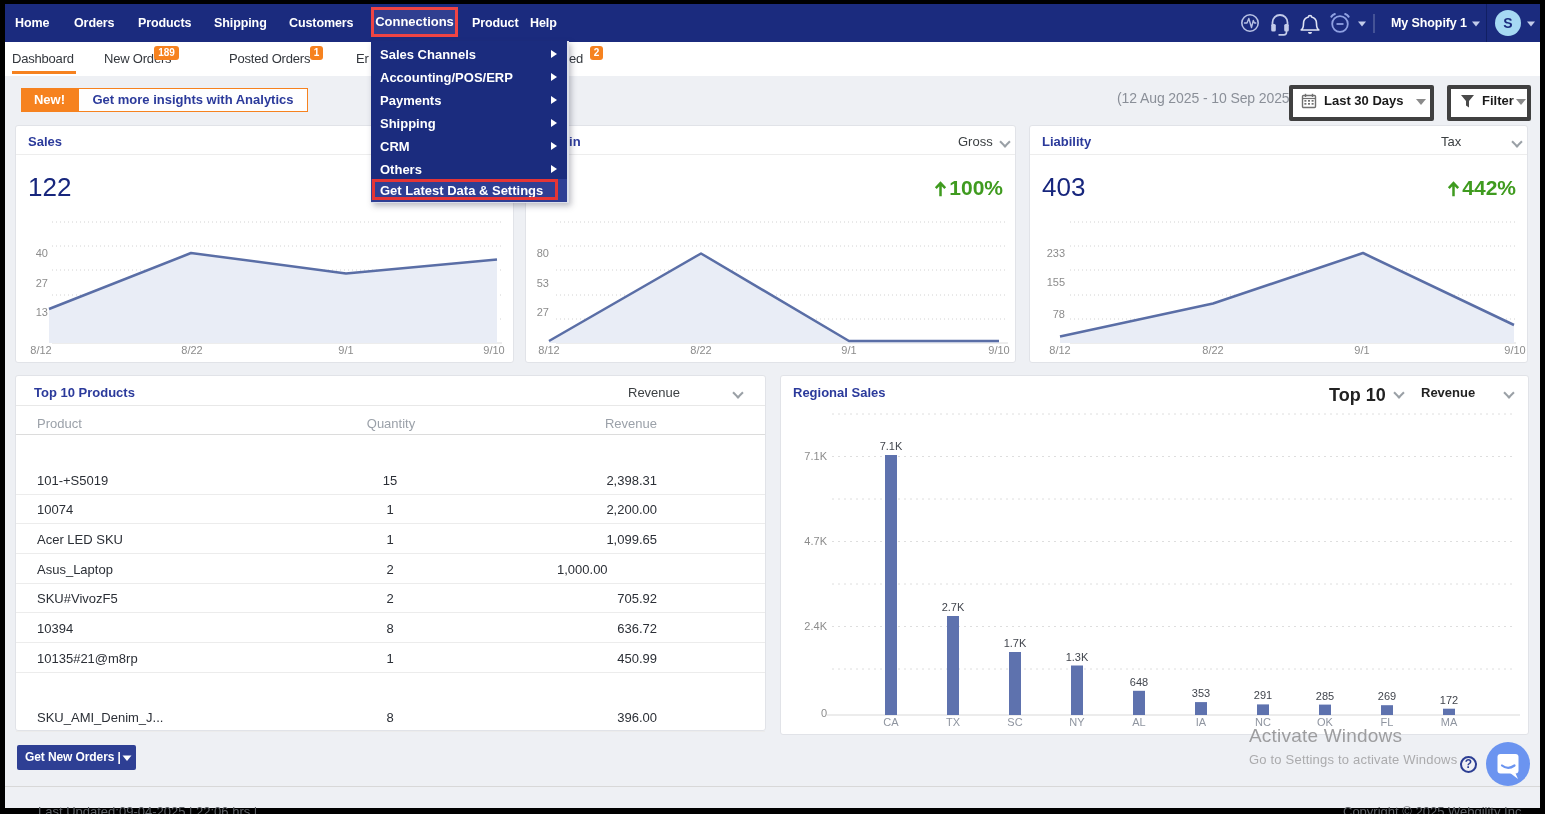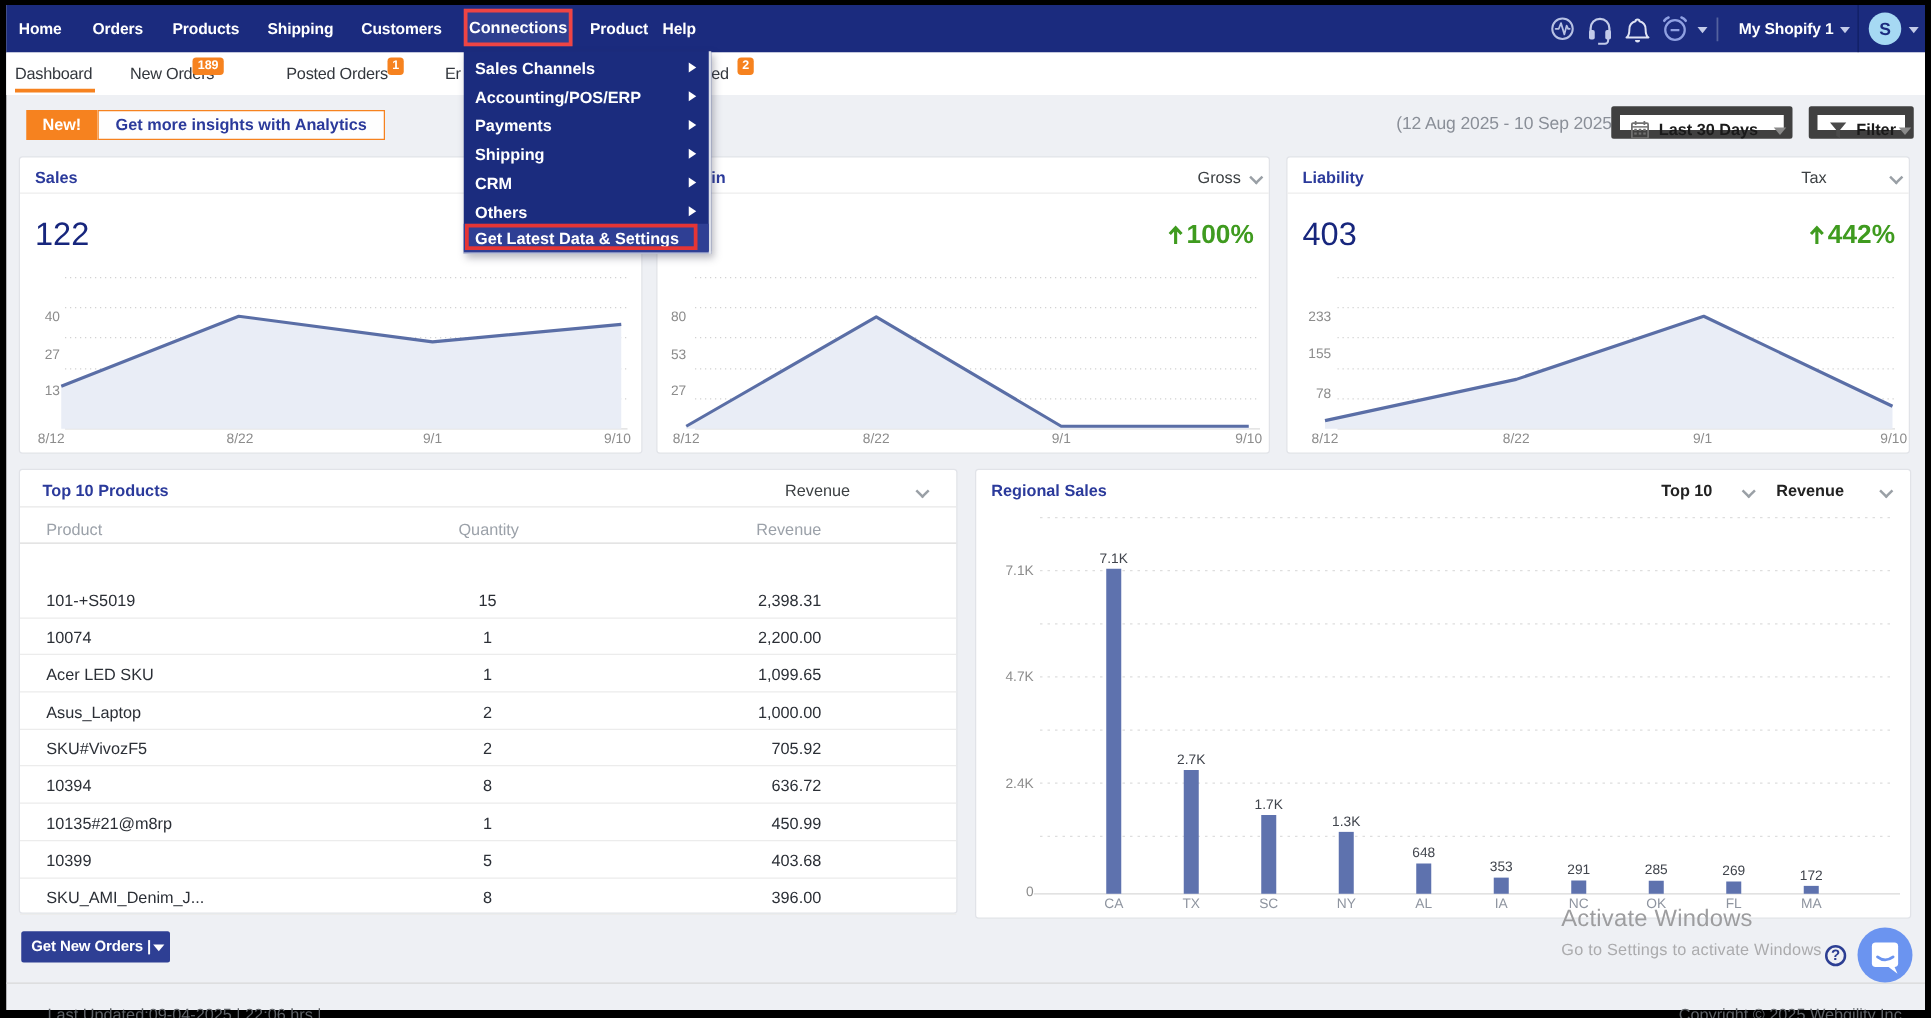--- a/index.html
+++ b/index.html
@@ -23,21 +23,21 @@
   font-size:10px; font-weight:bold; border-radius:3px; text-align:center; line-height:14px; }
 #dashline { position:absolute; left:12px; top:71px; width:64px; height:3px; background:#f6821f; }
 
 #newbtn { position:absolute; left:21px; top:88px; width:57px; height:24px; background:#f6821f;
   color:#fff; font-size:13px; font-weight:bold; text-align:center; line-height:24px; }
 #anabtn { position:absolute; left:78px; top:88px; width:230px; height:24px; background:#fefefe;
   border:1px solid #f6821f; color:#2b3a9b; font-size:13px; font-weight:bold;
   text-align:center; line-height:22px; }
 
 #daterange { position:absolute; left:1117px; top:90px; font-size:14px; color:#8a8f98; letter-spacing:-0.1px; }
-.toolbtn { position:absolute; top:85px; height:26px; background:#fff; border:7px solid #404040;
+.toolbtn { position:absolute; top:85px; height:36px; background:#fff; border:4px solid #404040;
   border-radius:2px; font-size:13px; font-weight:bold; color:#1a1a1a; }
 
 .card { position:absolute; background:#fff; border:1px solid #e1e3e8; border-radius:3px; }
 .cardtitle { position:absolute; left:12px; top:8px; font-size:13px; font-weight:bold; color:#2b3a9b; }
 .carddiv { position:absolute; left:0; top:28px; width:100%; height:1px; background:#ededed; }
 .bignum { position:absolute; font-size:26px; color:#17267d; }
 .ddlabel { position:absolute; top:8px; font-size:13px; color:#3c4043; }
 .chev { position:absolute; width:8px; height:8px; border-right:2px solid #9aa0a6;
   border-bottom:2px solid #9aa0a6; transform:rotate(45deg); }
 .green { position:absolute; font-size:21px; color:#3f9b1f; font-weight:bold; white-space:nowrap; }
@@ -197,51 +197,46 @@
       <span style="left:541px;width:100px;text-align:right;">2,200.00</span>
     </div>
 <div class="trow" style="top:148px;">
       <span style="left:21px;">Acer LED SKU</span>
       <span style="left:344px;width:60px;text-align:center;">1</span>
       <span style="left:541px;width:100px;text-align:right;">1,099.65</span>
     </div>
 <div class="trow" style="top:178px;">
       <span style="left:21px;">Asus_Laptop</span>
       <span style="left:344px;width:60px;text-align:center;">2</span>
-      <span style="left:541px;width:100px;text-align:right;">1,000.00</span>
+      <span style="left:541px;width:100px;">1,000.00</span>
     </div>
 <div class="trow" style="top:207px;">
       <span style="left:21px;">SKU#VivozF5</span>
       <span style="left:344px;width:60px;text-align:center;">2</span>
       <span style="left:541px;width:100px;text-align:right;">705.92</span>
     </div>
 <div class="trow" style="top:237px;">
       <span style="left:21px;">10394</span>
       <span style="left:344px;width:60px;text-align:center;">8</span>
       <span style="left:541px;width:100px;text-align:right;">636.72</span>
     </div>
 <div class="trow" style="top:267px;">
       <span style="left:21px;">10135#21@m8rp</span>
       <span style="left:344px;width:60px;text-align:center;">1</span>
       <span style="left:541px;width:100px;text-align:right;">450.99</span>
     </div>
-<div class="trow" style="top:297px;">
-      <span style="left:21px;">10399</span>
-      <span style="left:344px;width:60px;text-align:center;">5</span>
-      <span style="left:541px;width:100px;text-align:right;">403.68</span>
-    </div>
 <div class="trow" style="top:326px;">
       <span style="left:21px;">SKU_AMI_Denim_J...</span>
       <span style="left:344px;width:60px;text-align:center;">8</span>
       <span style="left:541px;width:100px;text-align:right;">396.00</span>
     </div>
 </div>
 <div class="card" id="barcard" style="left:780px;top:375px;width:749px;height:360px;">
   <div class="cardtitle" style="top:9px;">Regional Sales</div>
-  <div style="position:absolute;left:548px;top:9px;font-size:13px;color:#222;font-weight:bold;">Top 10</div>
+  <div style="position:absolute;left:548px;top:9px;font-size:18px;color:#222;font-weight:bold;">Top 10</div>
   <div class="chev" style="left:614px;top:13px;"></div>
   <div style="position:absolute;left:640px;top:9px;font-size:13px;color:#222;font-weight:bold;">Revenue</div>
   <div class="chev" style="left:724px;top:13px;"></div>
 </div>
 
 <svg class="overlay" width="1545" height="814" id="charts">
 <line x1="52" y1="222" x2="502" y2="222" stroke="#d2d2d2" stroke-width="1" stroke-dasharray="1,3"></line>
 <line x1="52" y1="246" x2="502" y2="246" stroke="#d2d2d2" stroke-width="1" stroke-dasharray="1,3"></line>
 <line x1="52" y1="270" x2="502" y2="270" stroke="#d2d2d2" stroke-width="1" stroke-dasharray="1,3"></line>
 <line x1="52" y1="295" x2="502" y2="295" stroke="#d2d2d2" stroke-width="1" stroke-dasharray="1,3"></line>

